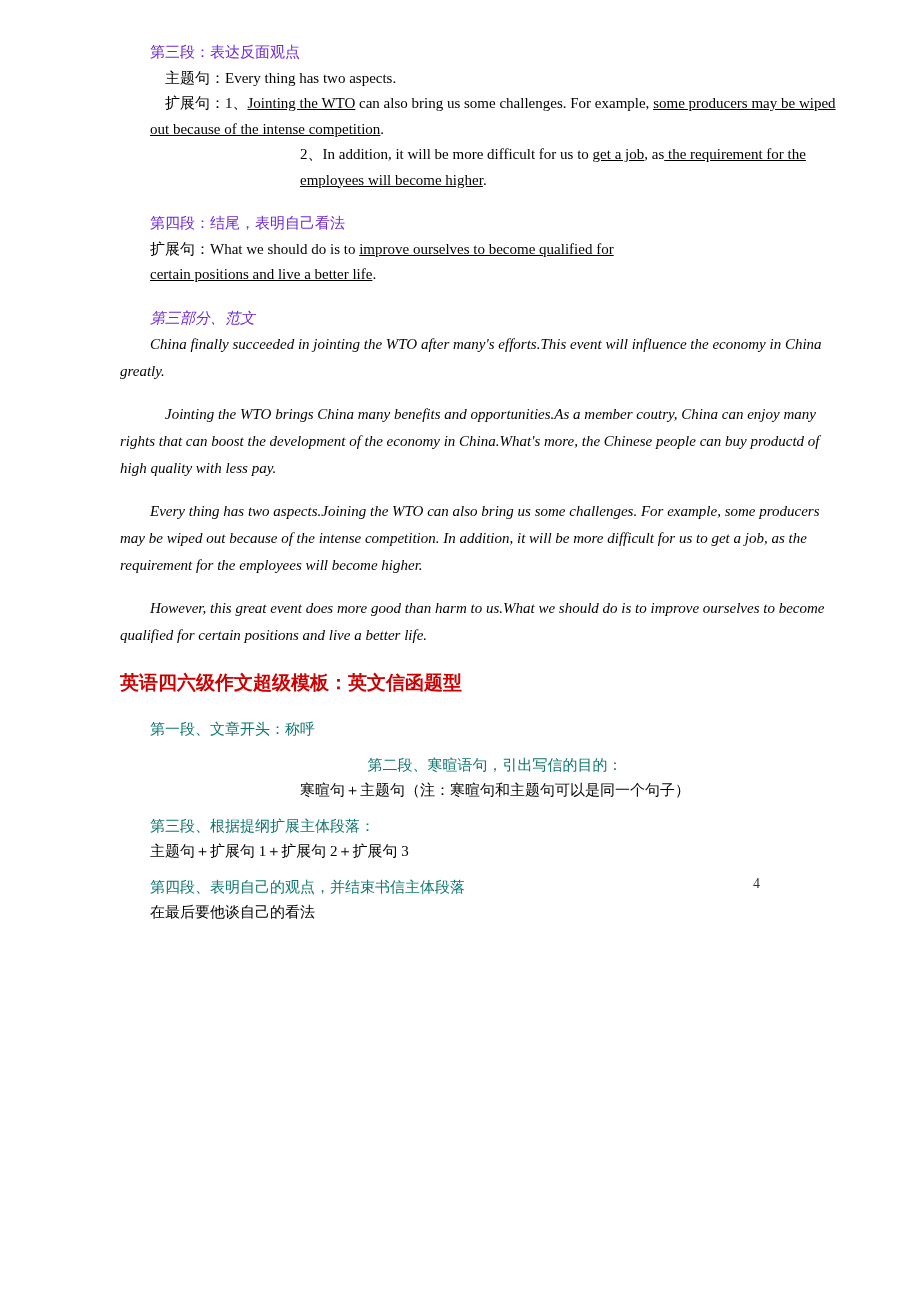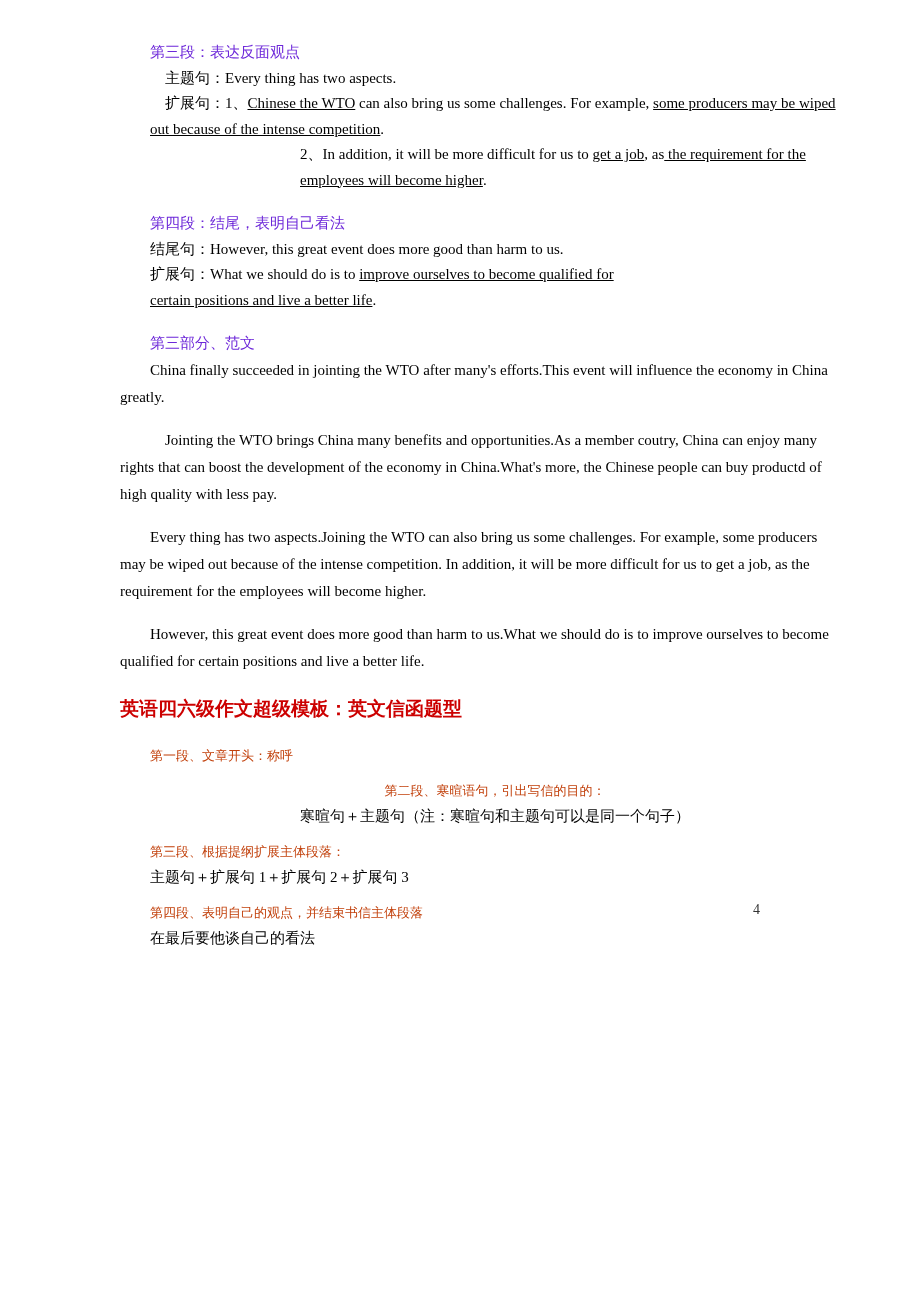--- a/index.html
+++ b/index.html
@@ -48,22 +48,22 @@
       font-size: 19px;
       font-weight: bold;
       margin-bottom: 16px;
     }
 
     .outline-item {
       margin-bottom: 10px;
     }
 
     .outline-item .heading {
-      color: #c2410c;
-      font-size: 13px;
+      color: #0f766e;
+      font-size: 15px;
     }
 
     .page-number {
       position: absolute;
       bottom: 30px;
       right: 80px;
       font-size: 14px;
       color: #333;
     }
 
@@ -77,40 +77,37 @@
 <div class="content-wrapper">
 
   <div class="section">
     <div class="indent-1">
       <span class="section-heading">第三段：表达反面观点</span>
     </div>
     <div class="indent-1">
       　主题句：Every thing has two aspects.
     </div>
     <div class="indent-1">
-      　扩展句：1、<span class="underline">Chinese the WTO</span> can also bring us some challenges. For example, <span class="underline">some producers may be wiped out because of the intense competition</span>.
+      　扩展句：1、<span class="underline">Jointing the WTO</span> can also bring us some challenges. For example, <span class="underline">some producers may be wiped out because of the intense competition</span>.
     </div>
     <div style="padding-left: 180px;">
       2、In addition, it will be more difficult for us to <span class="underline">get a job</span>, as<span class="underline"> the requirement for the employees will become higher</span>.
     </div>
   </div>
 
   <div class="section" style="margin-top:18px;">
     <div class="indent-1">
       <span class="section-heading">第四段：结尾，表明自己看法</span>
     </div>
     <div class="indent-1">
-      结尾句：However, this great event does  more good than harm to us.
-    </div>
-    <div class="indent-1">
       扩展句：What we should do is to <span class="underline">improve ourselves to become qualified for<br>certain positions and live a better life</span>.
     </div>
   </div>
 
-  <div class="section" style="margin-top:18px;">
+  <div class="section" style="margin-top:18px;font-style:italic;">
     <div class="indent-1">
       <span class="section-heading">第三部分、范文</span>
     </div>
     <div class="paragraph">
       China finally succeeded in jointing the WTO after many's efforts.This event will influence the economy in China greatly.
     </div>
     <div class="paragraph" style="text-indent:3em;">
       Jointing the WTO brings China  many benefits and opportunities.As a member coutry, China can enjoy many rights that can boost the development of the economy in China.What's more, the Chinese people can buy productd of high quality with less pay.
     </div>
     <div class="paragraph">

